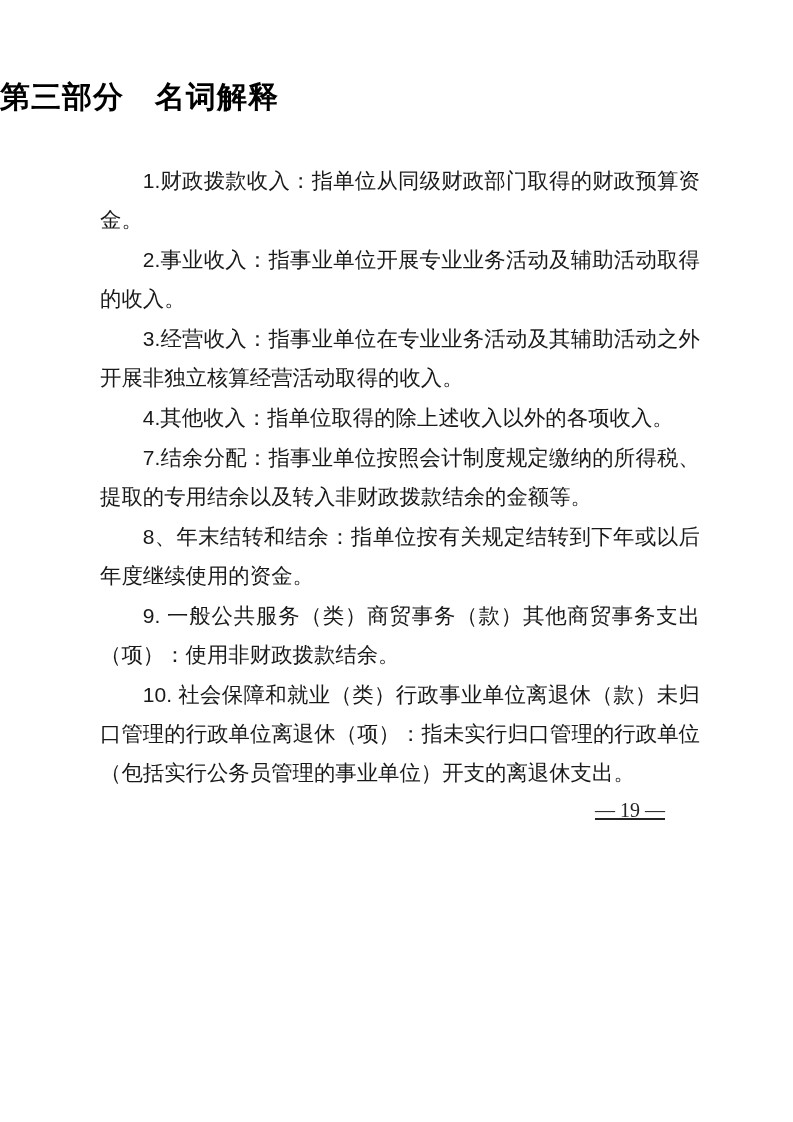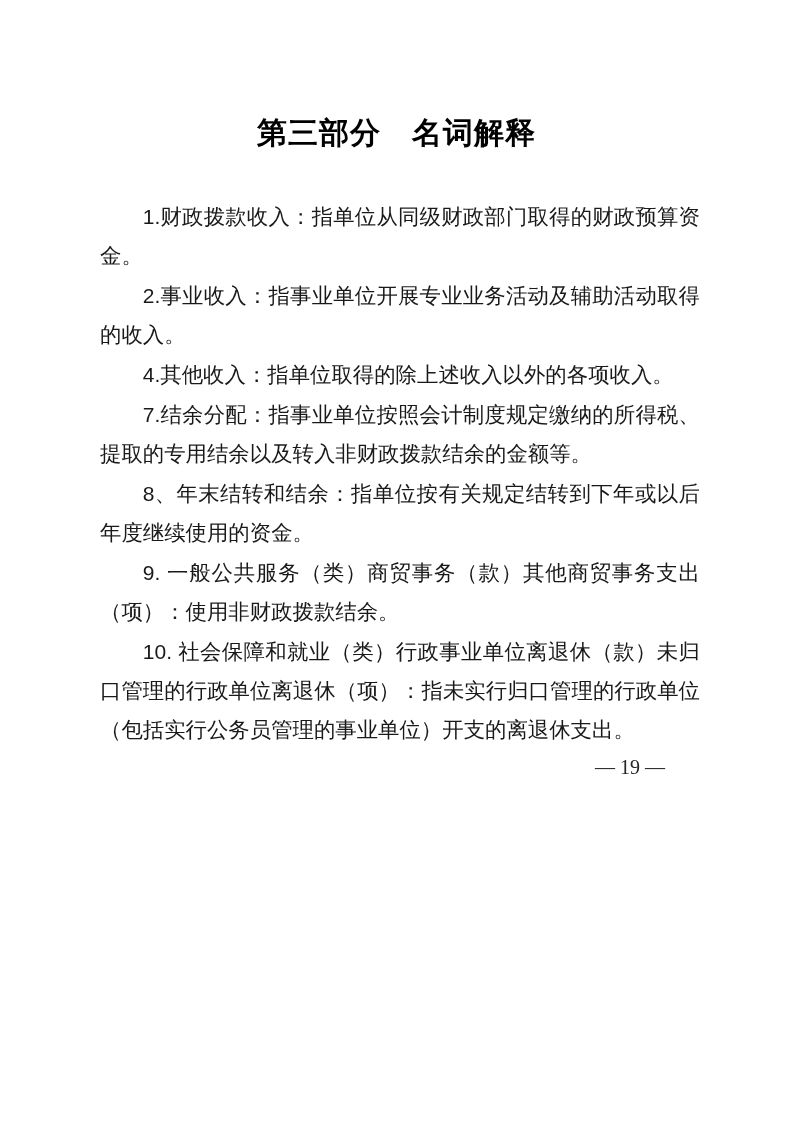--- a/index.html
+++ b/index.html
@@ -12,22 +12,22 @@
     width: 793px;
     height: 1122px;
     background: #ffffff;
     overflow: hidden;
     font-family: "Liberation Serif", "DejaVu Serif", serif;
     color: #1a1a1a;
     box-sizing: border-box;
   }
   .doc-title {
     margin: 0;
-    padding-top: 110px;
-    text-align: center;
+    padding-top: 74px;
+    text-align: left;
     font-family: "Liberation Sans", "DejaVu Sans", sans-serif;
     font-weight: 700;
     font-size: 30px;
     line-height: 46px;
     letter-spacing: 1px;
     color: #000000;
   }
   .content {
     width: 600px;
     margin: 41px 0 0 100px;
@@ -47,32 +47,34 @@
     font-size: 21px;
   }
   .page-footer {
     width: 665px;
     margin-top: 4px;
     text-align: right;
     font-family: "Liberation Serif", "DejaVu Serif", serif;
     font-size: 20px;
     line-height: 26px;
     color: #242424;
+    text-decoration: underline;
   }
 </style>
 </head>
 <body>
 
 <div class="page">
 
   <h1 class="doc-title">第三部分　名词解释</h1>
 
   <div class="content">
     <p class="glossary-item"><span class="item-number">1.</span><span>财政拨款收入：</span><span>指单位从同级财政部门取得的财政预算资金。</span></p>
     <p class="glossary-item"><span class="item-number">2.</span><span>事业收入：</span><span>指事业单位开展专业业务活动及辅助活动取得的收入。</span></p>
+    <p class="glossary-item"><span class="item-number">3.</span><span>经营收入：</span><span>指事业单位在专业业务活动及其辅助活动之外开展非独立核算经营活动取得的收入。</span></p>
     <p class="glossary-item"><span class="item-number">4.</span><span>其他收入：</span><span>指单位取得的除上述收入以外的各项收入。</span></p>
     <p class="glossary-item"><span class="item-number">7.</span><span>结余分配：</span><span>指事业单位按照会计制度规定缴纳的所得税、提取的专用结余以及转入非财政拨款结余的金额等。</span></p>
     <p class="glossary-item"><span class="item-number">8、</span><span>年末结转和结余：</span><span>指单位按有关规定结转到下年或以后年度继续使用的资金。</span></p>
     <p class="glossary-item"><span class="item-number">9. </span><span>一般公共服务（类）商贸事务（款）其他商贸事务支出（项）：</span><span>使用非财政拨款结余。</span></p>
     <p class="glossary-item"><span class="item-number">10. </span><span>社会保障和就业（类）行政事业单位离退休（款）未归口管理的行政单位离退休（项）：</span><span>指未实行归口管理的行政单位（包括实行公务员管理的事业单位）开支的离退休支出。</span></p>
   </div>
 
   <div class="page-footer">— 19 —</div>
 
 </div>

